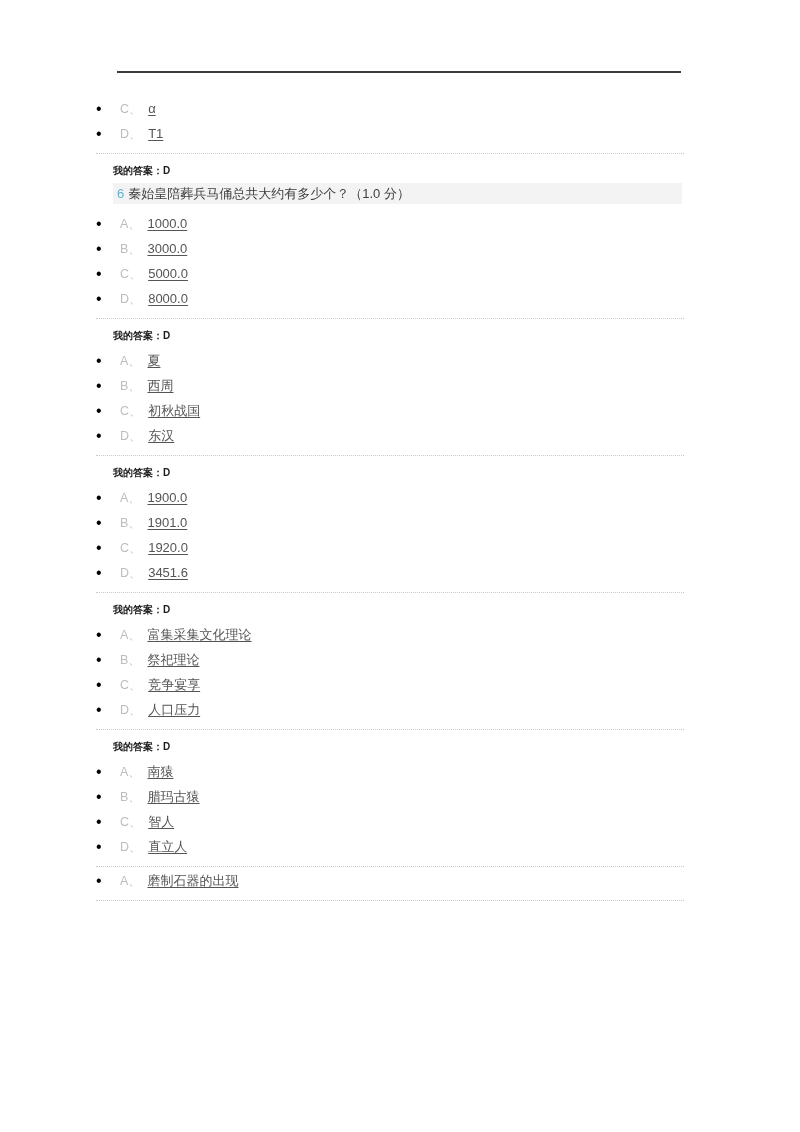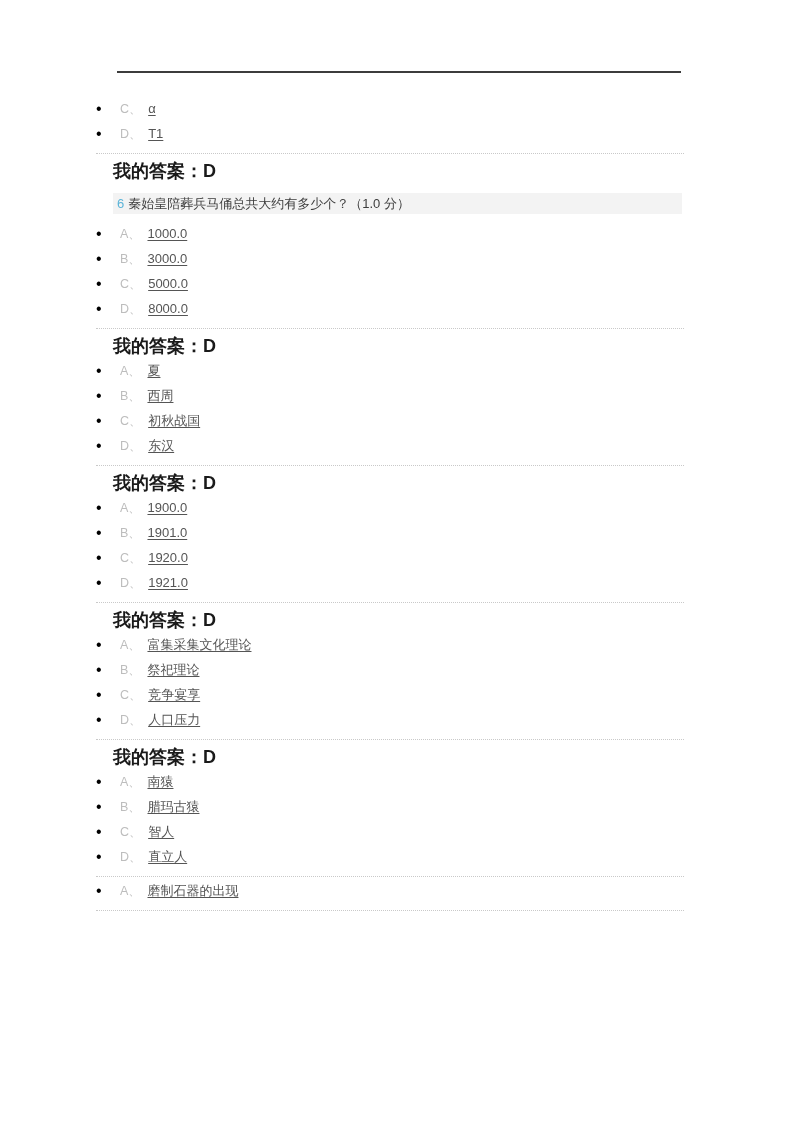--- a/index.html
+++ b/index.html
@@ -79,40 +79,40 @@
     border-top: 1px dotted #c9c9c9;
     width: 588px;
     margin-left: 96px;
   }
 
   
   .myanswer {
     height: 24px;
     line-height: 24px;
     padding-left: 113px;
-    font-size: 18px;
+    font-size: 10px;
     font-weight: bold;
     color: #1a1a1a;
     white-space: nowrap;
     margin-top: 4px;
   }
 
   
   .qbanner {
     margin-left: 113px;
     width: 569px;
     height: 21px;
     line-height: 21px;
     background: #f3f3f3;
     font-size: 13px;
     color: #444444;
     white-space: nowrap;
     box-sizing: border-box;
     padding-left: 4px;
-    margin-top: 10px;
+    margin-top: 0;
     margin-bottom: 7px;
   }
   .qbanner .qnum {
     color: #5bb4d8;
     margin-right: 4px;
   }
   .qbanner .qtext {
     color: #3d3d3d;
   }
   .qbanner .qscore {
@@ -210,21 +210,21 @@
         <span class="otext">1901.0</span>
       </div>
       <div class="opt">
         <span class="bullet">•</span>
         <span class="letter">C、</span>
         <span class="otext">1920.0</span>
       </div>
       <div class="opt">
         <span class="bullet">•</span>
         <span class="letter">D、</span>
-        <span class="otext">1921.0</span>
+        <span class="otext">3451.6</span>
       </div>
       <div class="sep"></div>
       <div class="myanswer"><span>我的答案：</span><span>D</span></div>
     </div>
 
     <div class="blk">
       <div class="opt">
         <span class="bullet">•</span>
         <span class="letter">A、</span>
         <span class="otext">富集采集文化理论</span>

